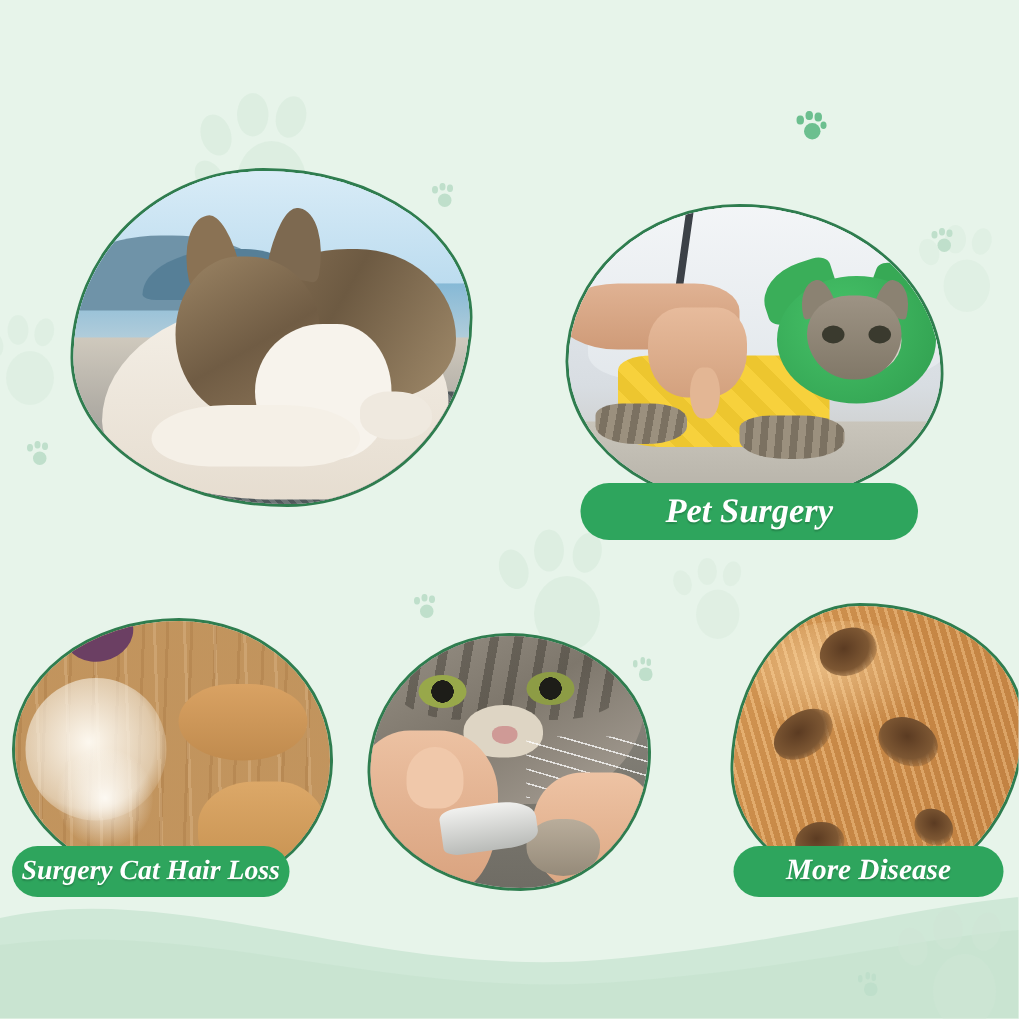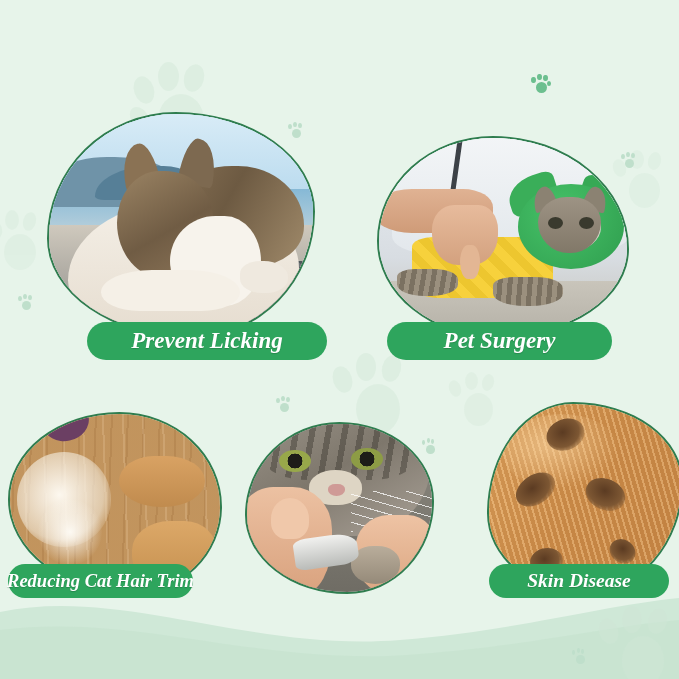--- a/index.html
+++ b/index.html
@@ -274,23 +274,20 @@
         <span class="body"></span>
           <span class="back"></span>
         <span class="ear1"></span>
           <span class="ear2"></span>
           <span class="head"></span>
         <span class="chest"></span>
           <span class="legf"></span>
           <span class="paw"></span>
       </div>
     </div>
-  </div>
-  <div class="pill" style="left:87px;top:322px;width:240px;height:38px;font-size:23px;">
-    <span>Prevent Licking</span>
   </div>
 
   <div class="card" style="left:377px;top:136px;width:248px;height:198px;">
     <div class="photo blob-b">
       <div class="scene sc-vet">
         <span class="coat"></span>
           <span class="stetho"></span>
           <span class="table"></span>
         <span class="vest"></span>
           <span class="arm"></span>
@@ -319,21 +316,21 @@
         <span class="plank"></span>
           <span class="brush"></span>
         <span class="paw1"></span>
           <span class="paw2"></span>
         <span class="fur1"></span>
           <span class="fur2"></span>
       </div>
     </div>
   </div>
   <div class="pill" style="left:8px;top:564px;width:185px;height:34px;font-size:18.5px;">
-    <span>Reducing Cat Hair Trim</span>
+    <span>Surgery Cat Hair Loss</span>
   </div>
 
   <div class="card" style="left:245px;top:422px;width:185px;height:168px;">
     <div class="photo blob-d">
       <div class="scene sc-trim">
         <span class="face"></span>
           <span class="stripe"></span>
         <span class="eye1"></span>
           <span class="eye2"></span>
         <span class="muzzle"></span>
@@ -355,16 +352,16 @@
           <span class="hi"></span>
         <span class="lesion l1"></span>
           <span class="lesion l2"></span>
         <span class="lesion l3"></span>
           <span class="lesion l4"></span>
         <span class="lesion l5"></span>
       </div>
     </div>
   </div>
   <div class="pill" style="left:489px;top:564px;width:180px;height:34px;font-size:19.5px;">
-    <span>Skin Disease</span>
+    <span>More Disease</span>
   </div>
 
 </div>
 
 </body></html>

